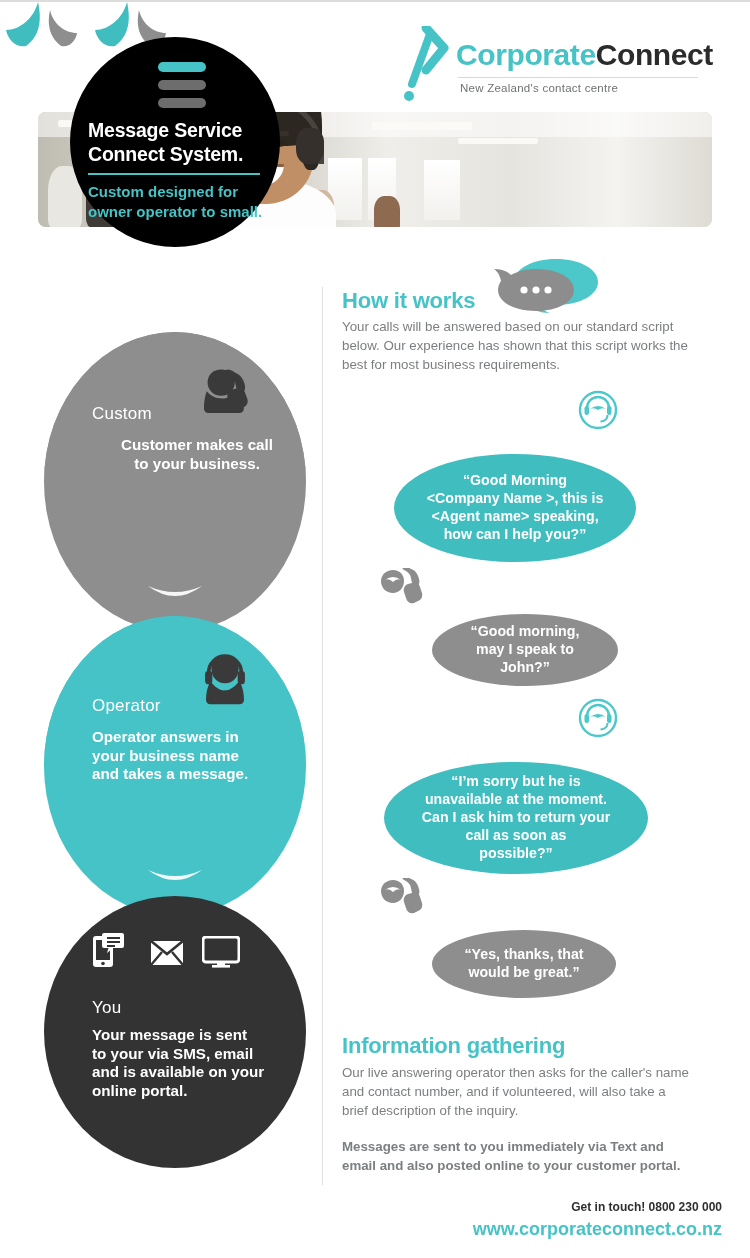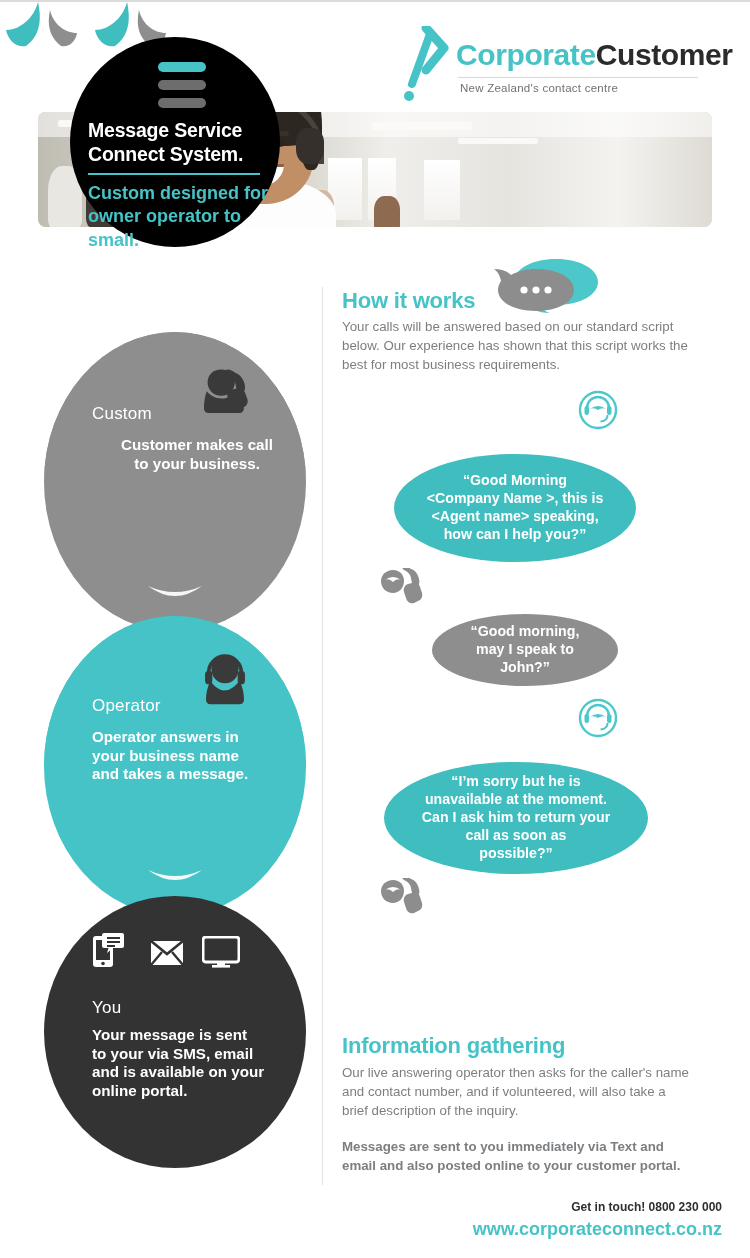--- a/index.html
+++ b/index.html
@@ -93,21 +93,21 @@
   #hamburger i.a { background: #45C3C6; }
   #hamburger i.b { background: #6d6d6d; }
   #title-text {
     position: absolute; left: 18px; top: 82px; width: 190px;
     color: #ffffff; font-size: 19.5px; font-weight: bold; line-height: 1.22;
     letter-spacing: -0.2px;
   }
   #title-rule { position: absolute; left: 18px; top: 136px; width: 172px; height: 2px; background: #45C3C6; }
   #title-sub {
     position: absolute; left: 18px; top: 145px; width: 186px;
-    color: #45C3C6; font-size: 18px; font-weight: bold; line-height: 1.3;
+    color: #45C3C6; font-size: 15px; font-weight: bold; line-height: 1.3;
   }
 
   
   #v-divider { position: absolute; left: 322px; top: 285px; width: 1px; height: 898px; background: #e2e2e2; }
 
   
   #flow { position: absolute; left: 44px; top: 330px; width: 262px; height: 840px; }
   .flow-node { position: absolute; left: 0; width: 262px; }
   .node-shape { position: absolute; left: 0; top: 0; width: 262px; border-radius: 50%; }
   .node-title {
@@ -174,21 +174,21 @@
 <div id="page">
 
   
   <div id="logo-block">
     <svg id="logo-mark" viewBox="0 0 52 76">
       <path d="M22 2 L40 22 L22 44" fill="none" stroke="#45C3C6" stroke-width="9" stroke-linecap="round" stroke-linejoin="round"></path>
       <path d="M26 8 L8 58" fill="none" stroke="#45C3C6" stroke-width="8" stroke-linecap="round"></path>
       <circle cx="5" cy="70" r="5" fill="#45C3C6"></circle>
     </svg>
     <div id="logo-wordmark">
-      <span class="w1">Corporate</span><span class="w2">Customer</span>
+      <span class="w1">Corporate</span><span class="w2">Connect</span>
     </div>
     <div id="logo-rule"></div>
     <div id="logo-tagline">New Zealand's contact centre</div>
   </div>
 
   
   <div id="hero">
     <div class="office-bg"></div>
     <div class="ceiling-light" style="left:20px;top:8px;width:90px;height:7px;"></div>
     <div class="ceiling-light" style="left:60px;top:22px;width:70px;height:6px;"></div>
@@ -391,20 +391,24 @@
   
   <svg id="av4" class="avatar-caller" viewBox="0 0 44 36">
     <path d="M13 2 c7 0 11 5 11 11 0 7-5 12-11 12 -7 0-12-5-12-12 0-6 5-11 12-11z" fill="#8d8d8d"></path>
     <path d="M5 12 q8-6 16 0 q-4-2-8 2 q-4-4-8-2z" fill="#ffffff"></path>
     <path d="M31 1 c4 1 7 5 8 10 1 4 0 6-2 7 -3 1-5-1-5-3 -1-4-1-6-2-8 -2-3-4-4-6-5 -2-1-2-3 0-4 2-1 4 1 7 3z" fill="#8d8d8d"></path>
     <path d="M32 15 c4-2 7 0 8 4 l2 6 c1 4-1 7-4 8 l-4 2 c-4 1-7-1-8-5 l-2-6 c-1-4 1-7 4-8z" fill="#8d8d8d"></path>
   </svg>
   <svg id="b4-tail" width="36" height="38" viewBox="0 0 36 38">
     <path d="M2 0 c-3 14-1 27 11 36 8 2 15-5 16-13 -12 0-24-9-27-23z" fill="#8e8e8e"></path>
   </svg>
+  <div id="b4" class="bubble grey">
+    <div class="btxt">“Yes, thanks, that
+would be great.”</div>
+  </div>
 
   
   <div id="footer">
     <div id="cta">Get in touch! 0800 230 000</div>
     <a id="url" href="#" style="text-decoration:none;display:block;">www.corporateconnect.co.nz</a>
   </div>
 
 </div>
 
 </body></html>

